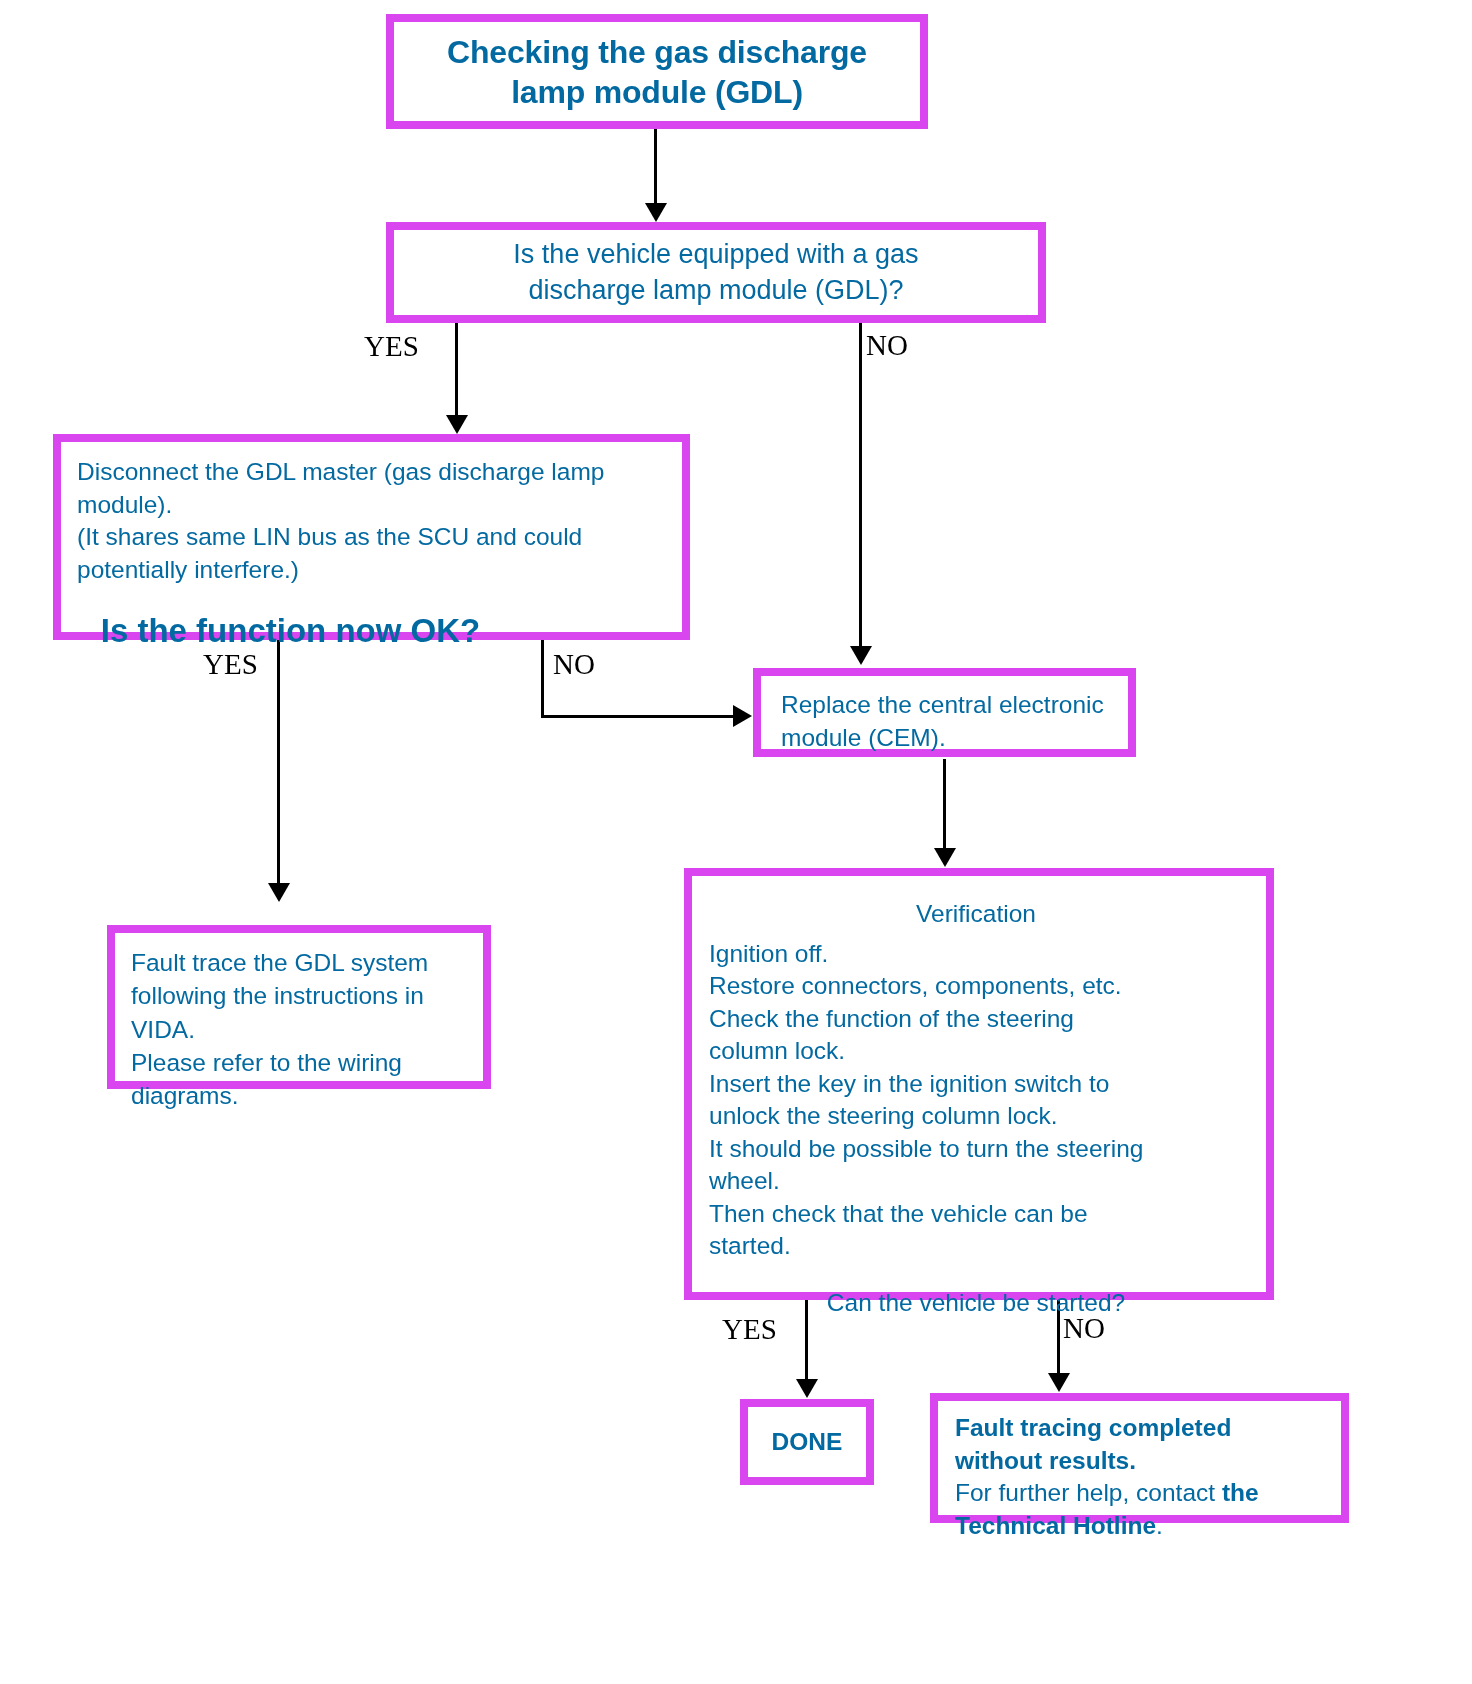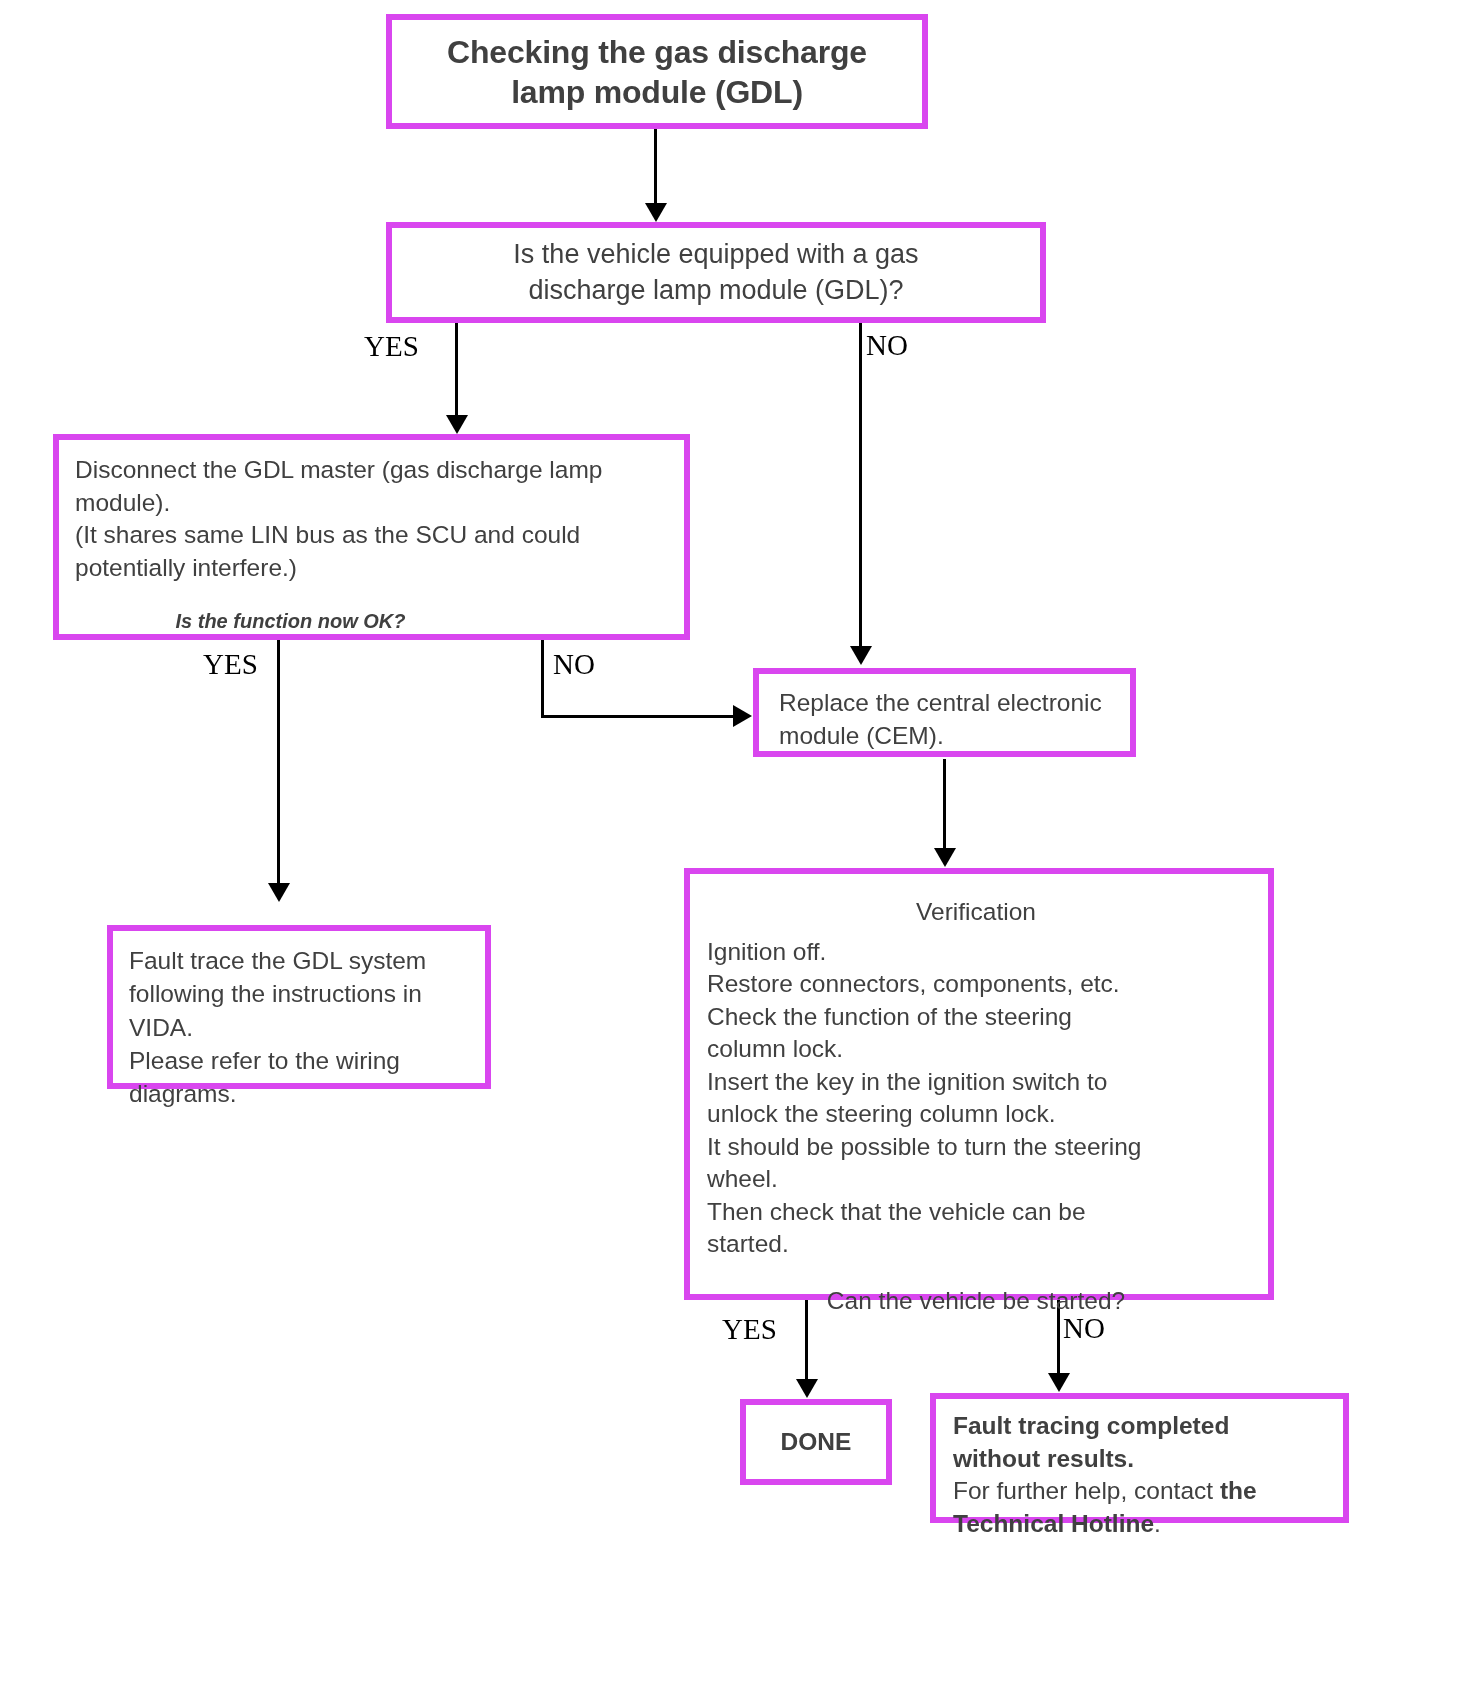--- a/index.html
+++ b/index.html
@@ -14,24 +14,24 @@
   #canvas {
     position: relative;
     width: 1472px;
     height: 1684px;
     background: #ffffff;
     overflow: hidden;
   }
   .box {
     position: absolute;
     box-sizing: border-box;
-    border: 6px solid #d946ef;
+    border: 8px solid #d946ef;
     background: #ffffff;
     font-family: "Liberation Sans", sans-serif;
-    color: #404040;
+    color: #0369a1;
   }
   .box .txt {
     display: block;
     white-space: pre-line;
   }
   
   #node-title {
     left: 386px; top: 14px; width: 542px; height: 115px;
     display: flex; align-items: center; justify-content: center;
   }
@@ -58,25 +58,24 @@
     padding: 14px 28px 0 16px;
   }
   #node-disconnect .txt {
     font-size: 24.5px;
     line-height: 1.33;
     text-align: left;
   }
   #node-disconnect .question {
     display: block;
     margin-top: 26px;
-    font-size: 20px;
+    font-size: 33px;
     font-weight: bold;
     text-align: center;
     padding-right: 150px;
-    font-style: italic;
   }
   
   #node-cem {
     left: 753px; top: 668px; width: 383px; height: 89px;
     padding: 13px 0 0 20px;
   }
   #node-cem .txt {
     font-size: 24.5px;
     line-height: 1.33;
     text-align: left;
@@ -112,21 +111,21 @@
   }
   #node-verification .question {
     display: block;
     margin-top: 26px;
     font-size: 24.5px;
     text-align: center;
     padding-right: 6px;
   }
   
   #node-done {
-    left: 740px; top: 1399px; width: 152px; height: 86px;
+    left: 740px; top: 1399px; width: 134px; height: 86px;
     display: flex; align-items: center; justify-content: center;
   }
   #node-done .txt {
     font-size: 24.5px;
     font-weight: bold;
     text-align: center;
   }
   
   #node-hotline {
     left: 930px; top: 1393px; width: 419px; height: 130px;

